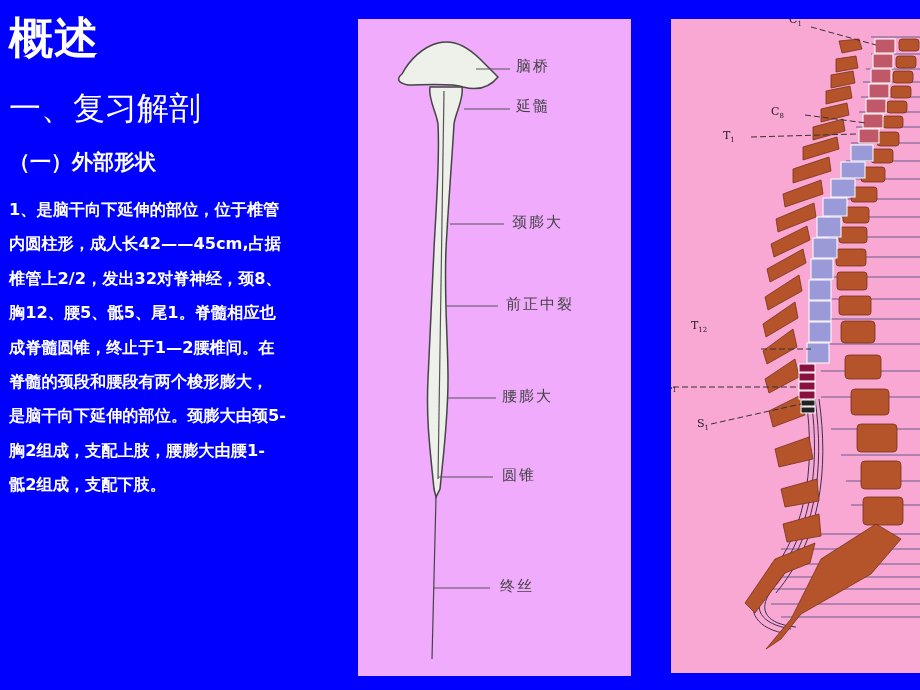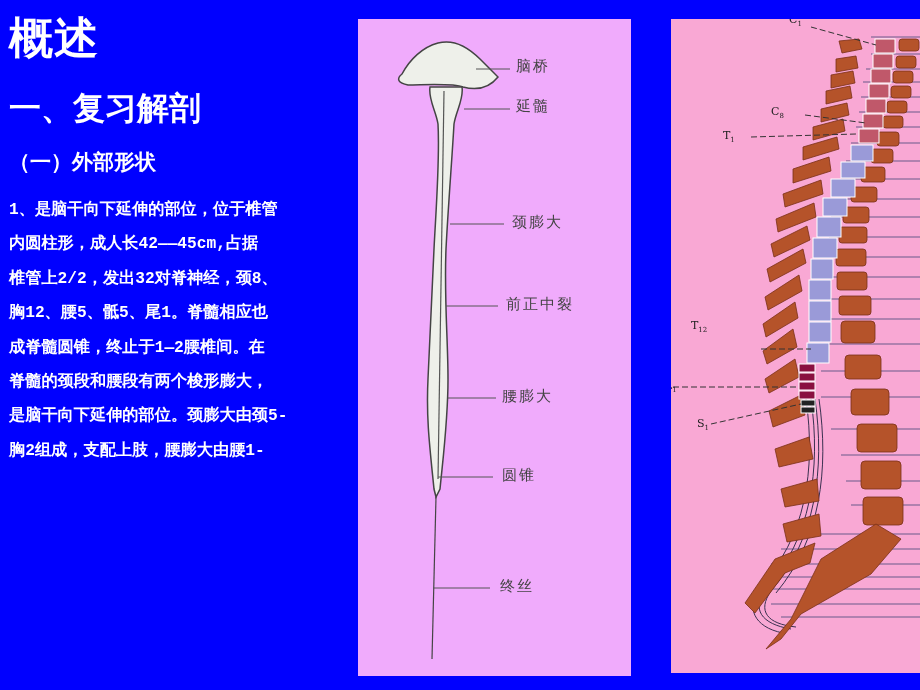--- a/index.html
+++ b/index.html
@@ -8,29 +8,29 @@
       background: #0000FF; position: relative;
       font-family: "DejaVu Sans", "Liberation Sans", sans-serif;
       color: #ffffff;
     }
     .title {
       position: absolute; left: 9px; top: 10px;
       font-size: 44px; font-weight: bold; line-height: 56px; letter-spacing: 1px;
     }
     .section {
       position: absolute; left: 9px; top: 86px;
-      font-size: 32px; font-weight: bold; line-height: 44px;
+      font-size: 32px; font-weight: normal; line-height: 44px;
     }
     .subsection {
       position: absolute; left: 9px; top: 146px;
       font-size: 21px; font-weight: bold; line-height: 32px;
     }
     .body-text {
       position: absolute; left: 9px; top: 193px; width: 350px;
-      font-size: 16.2px; font-weight: bold; line-height: 34.4px; font-family: Liberation Mono, monospace;
+      font-size: 16.2px; font-weight: bold; line-height: 34.4px;
     }
     .body-text span { display: block; white-space: nowrap; }
 
     .fig-left {
       position: absolute; left: 358px; top: 19px; width: 273px; height: 657px;
       background: #f0abfc;
     }
     .fig-right {
       position: absolute; left: 671px; top: 19px; width: 273px; height: 654px;
       background: #f9a8d4; overflow: hidden;
@@ -55,20 +55,21 @@
 
 <div class="body-text">
   <span>1、是脑干向下延伸的部位，位于椎管</span>
   <span>内圆柱形，成人长42——45cm,占据</span>
   <span>椎管上2/2，发出32对脊神经，颈8、</span>
   <span>胸12、腰5、骶5、尾1。脊髓相应也</span>
   <span>成脊髓圆锥，终止于1—2腰椎间。在</span>
   <span>脊髓的颈段和腰段有两个梭形膨大，</span>
   <span>是脑干向下延伸的部位。颈膨大由颈5-</span>
   <span>胸2组成，支配上肢，腰膨大由腰1-</span>
+  <span>骶2组成，支配下肢。</span>
 </div>
 
 <div class="fig-left">
   <svg width="273" height="657" viewBox="0 0 273 657">
 
     <path d="M44,55 C52,40 65,28 80,24 C95,20 110,28 122,40 L140,58 C132,68 120,72 105,68 C95,64 65,66 50,66 C40,64 38,60 44,55 Z" fill="#eef0ea" stroke="#444" stroke-width="1.5"></path>
 
     <path d="M72,68 C70,80 78,92 80,105 C82,140 78,190 76,230 C74,280 72,320 70,360 C68,400 72,430 76,470 L78,478
              L82,470 C86,430 90,400 90,360 C90,320 86,280 88,230 C90,190 94,140 96,105 C98,92 106,80 104,68 Z" fill="#eef0ea" stroke="#444" stroke-width="1.5"></path>
     <line x1="86" y1="72" x2="80" y2="460" stroke="#555" stroke-width="1.2"></line>

